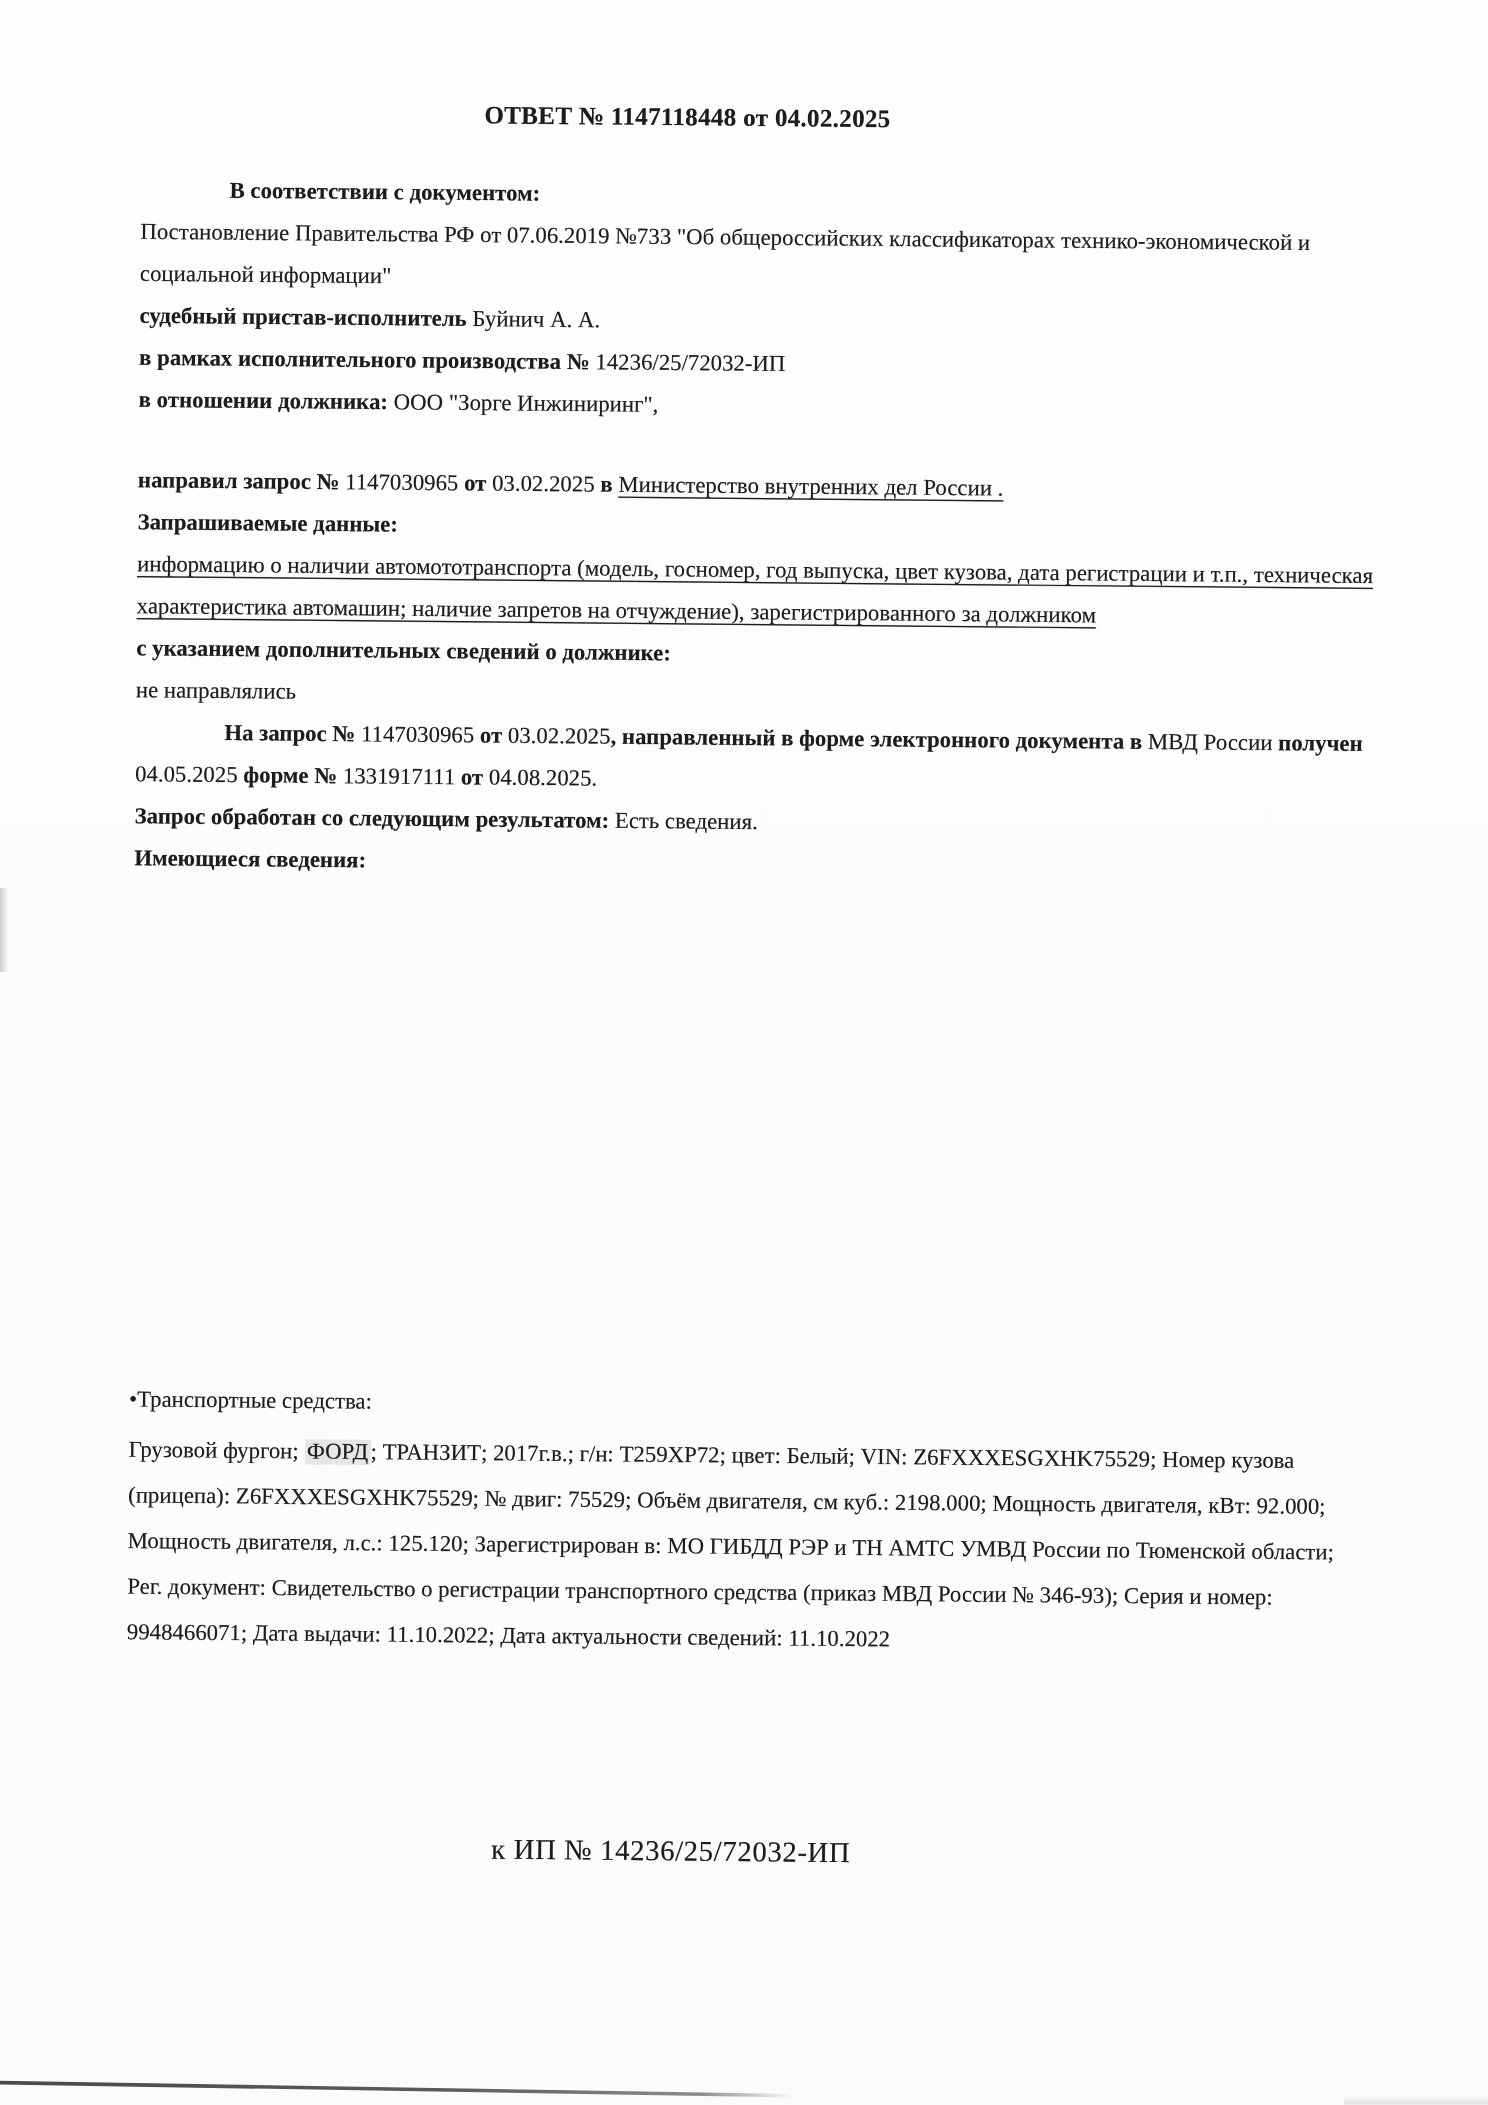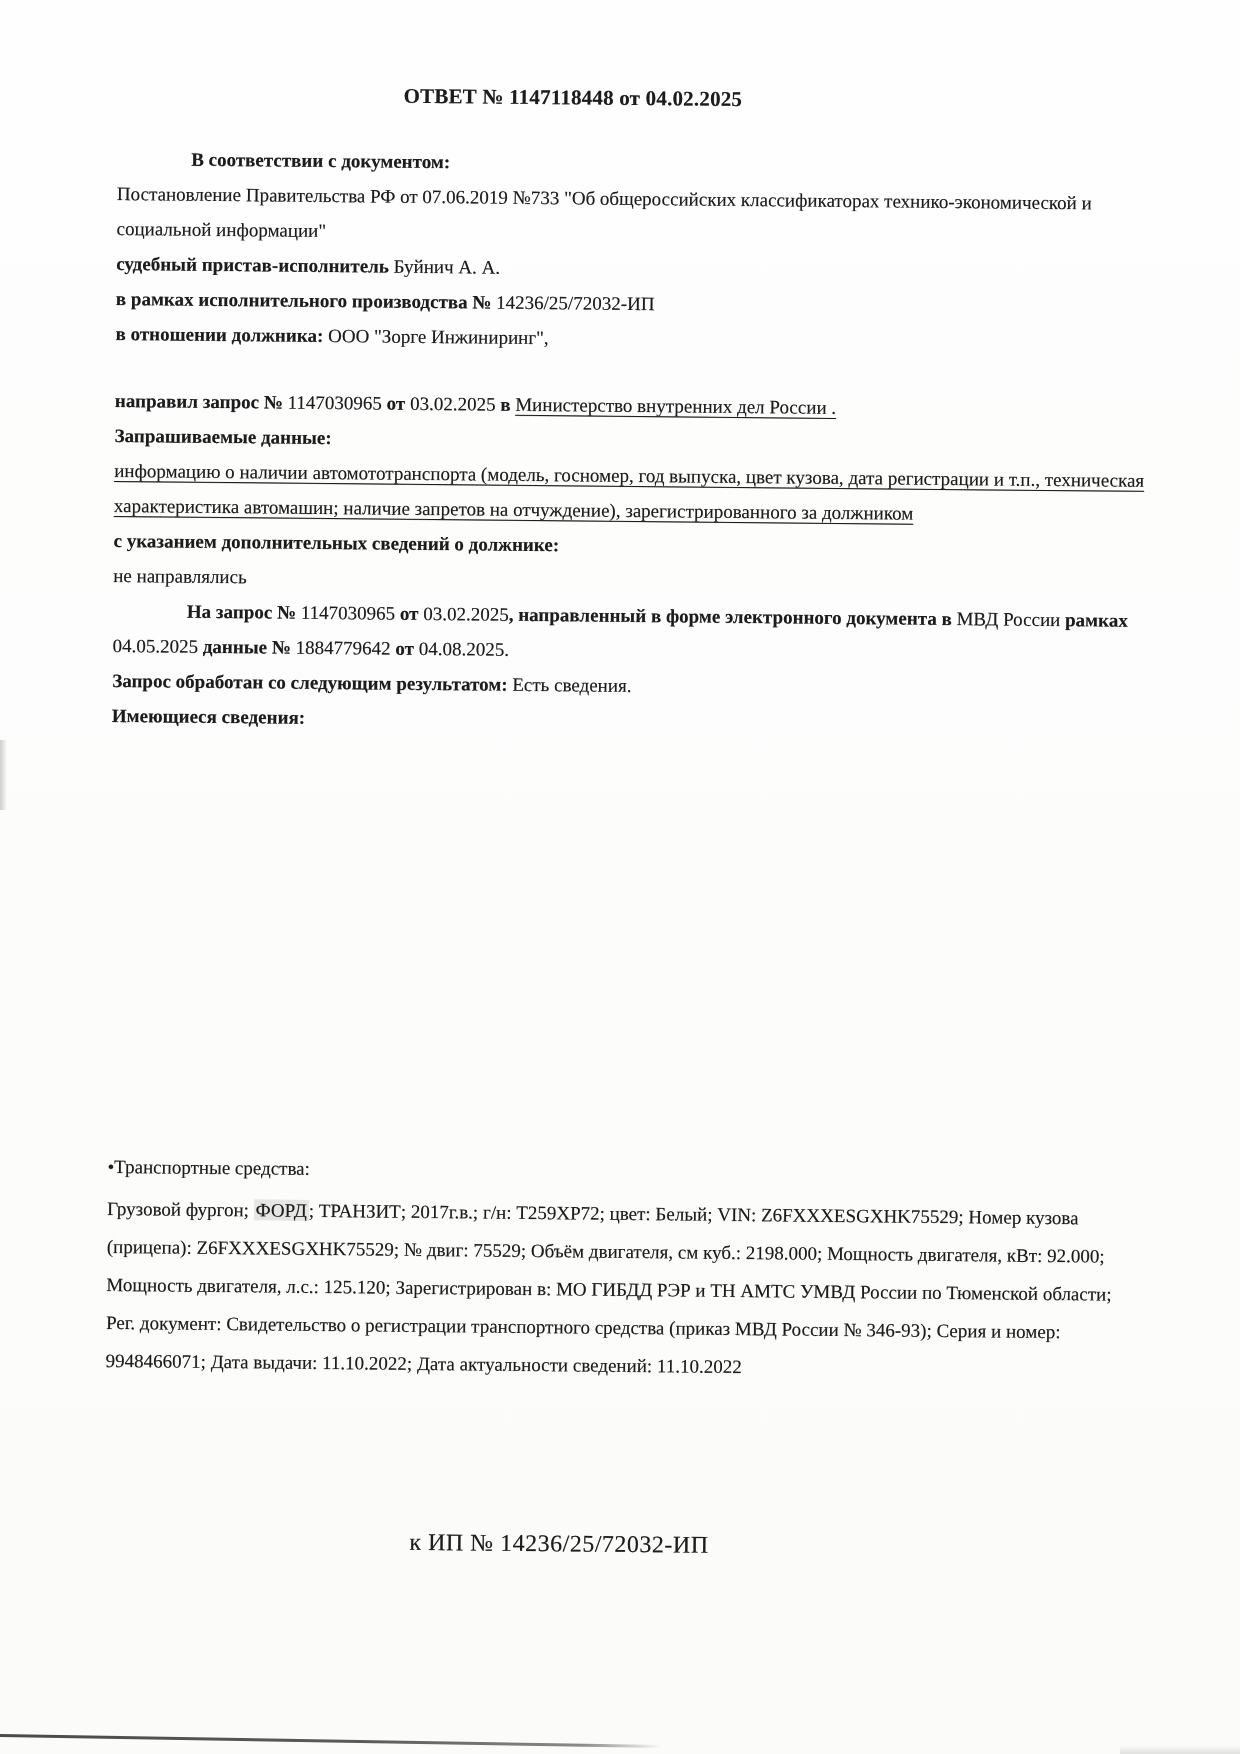--- a/index.html
+++ b/index.html
@@ -133,21 +133,21 @@
 
     <p>
       <span class="b">с указанием дополнительных сведений о должнике:</span>
     </p>
 
     <p>
       <span>не направлялись</span>
     </p>
 
     <p class="indent">
-      <span class="b">На запрос № </span><span>1147030965</span><span class="b"> от </span><span>03.02.2025</span><span class="b">, направленный в форме электронного документа в </span><span>МВД России </span><span class="b">рамках </span><span>04.05.2025 </span><span class="b">данные № </span><span>1884779642 </span><span class="b">от </span><span>04.08.2025.</span>
+      <span class="b">На запрос № </span><span>1147030965</span><span class="b"> от </span><span>03.02.2025</span><span class="b">, направленный в форме электронного документа в </span><span>МВД России </span><span class="b">получен </span><span>04.05.2025 </span><span class="b">форме № </span><span>1331917111 </span><span class="b">от </span><span>04.08.2025.</span>
     </p>
 
     <p>
       <span class="b">Запрос обработан со следующим результатом: </span><span>Есть сведения.</span>
     </p>
 
     <p>
       <span class="b">Имеющиеся сведения:</span>
     </p>
 

